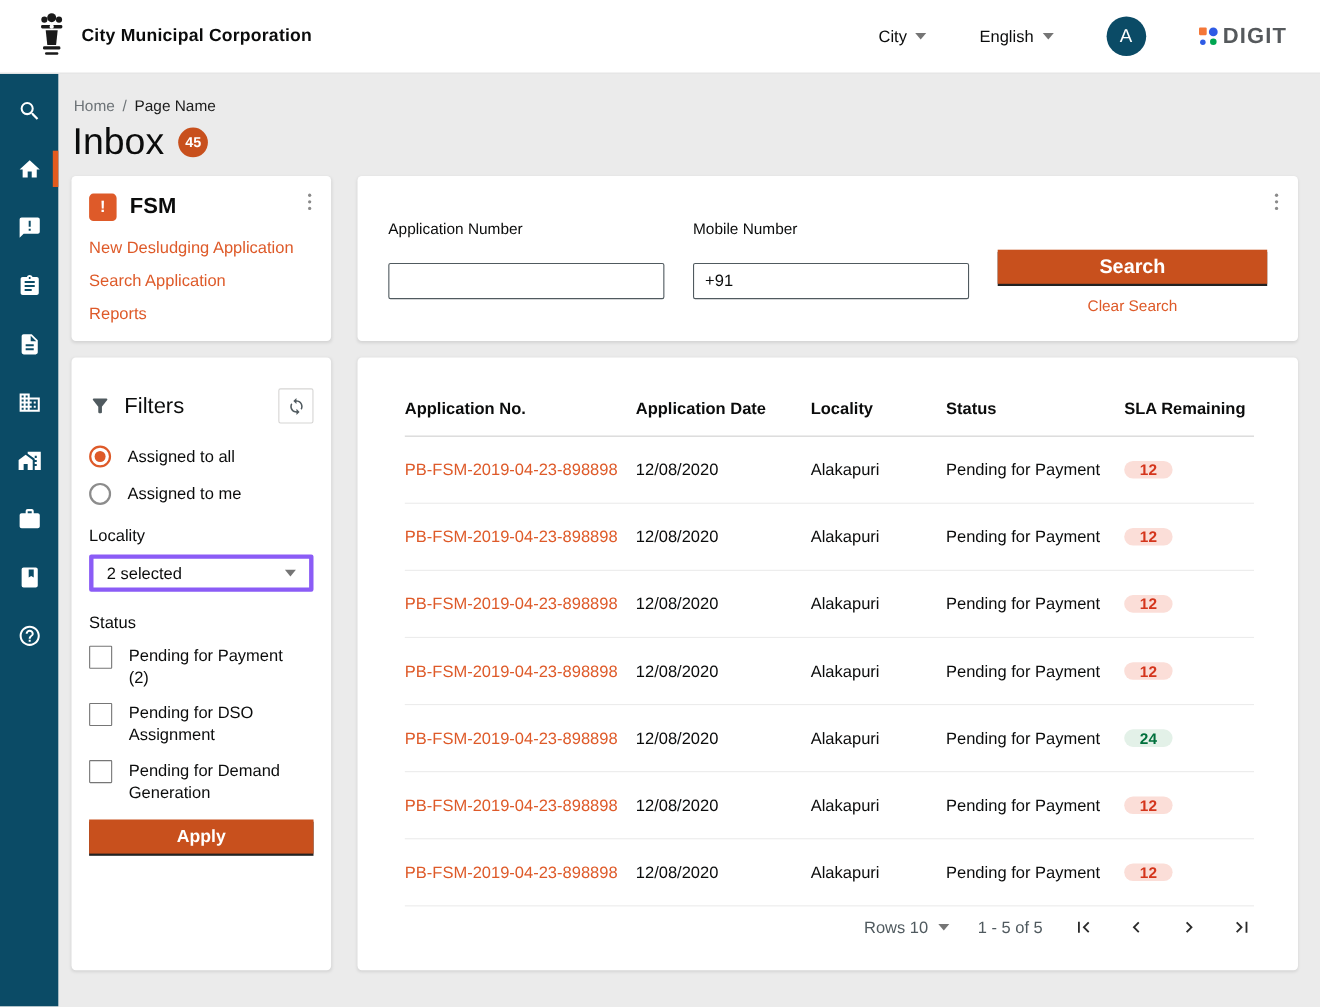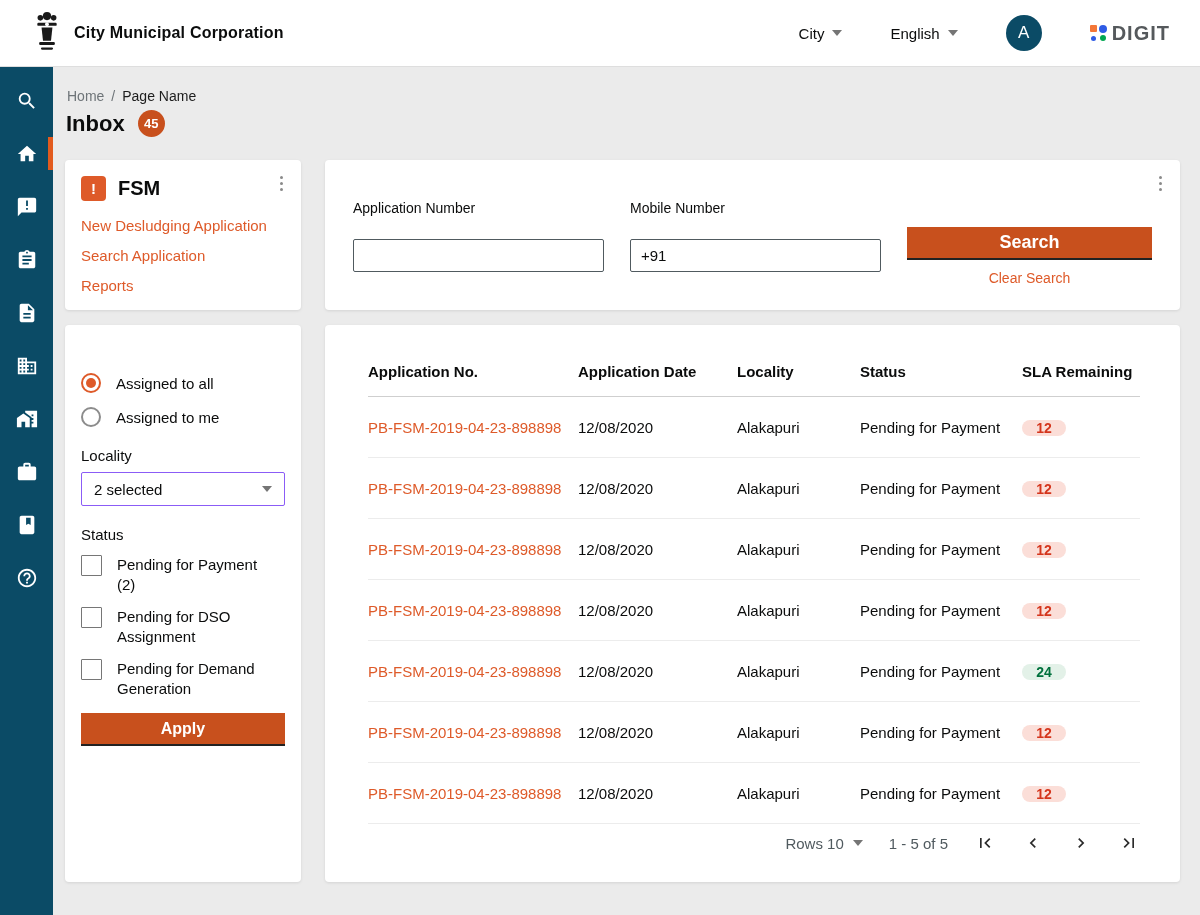--- a/index.html
+++ b/index.html
@@ -41,21 +41,21 @@
   .side-item { position:relative; width:53px; height:53px; display:flex; align-items:center; justify-content:center; cursor:pointer; }
   .side-item svg { width:22px; height:22px; fill:#fff; }
   .active-bar { position:absolute; right:0; top:10px; width:5px; height:33px; background:var(--active,#E25B1E); }
 
   
   .breadcrumb { position:absolute; left:67px; top:88px; font-size:14px; display:flex; gap:7px; }
   .crumb-home { color:#6E7478; cursor:pointer; }
   .crumb-sep { color:#6E7478; }
   .crumb-cur { color:#1D1D1D; }
   .page-title-row { position:absolute; left:66px; top:110px; display:flex; align-items:center; gap:13px; }
-  .page-title { font-size:22px; font-weight:bold; }
+  .page-title { font-size:34px; font-weight:normal; }
   .count-badge { width:27px; height:27px; border-radius:50%; background:var(--primary,#C8501D); color:#fff; font-size:13px; font-weight:bold; display:flex; align-items:center; justify-content:center; }
 
   
   .card { position:absolute; background:#fff; border-radius:4px; box-shadow:0 1px 3px rgba(0,0,0,.10); }
   .kebab { position:absolute; top:12px; right:14px; display:flex; flex-direction:column; gap:3px; cursor:pointer; padding:4px; }
   .kebab i { width:3px; height:3px; border-radius:50%; background:#8A8A8A; }
 
   
   .fsm-card { left:65px; top:160px; width:236px; height:150px; padding:16px; }
   .fsm-head { display:flex; align-items:center; gap:12px; }
@@ -72,21 +72,21 @@
   .filters-title { font-size:20px; color:#0B0C0C; }
   .refresh-btn { margin-left:auto; width:32px; height:32px; border:1px solid #D6D5D4; border-radius:2px; background:#fff; display:flex; align-items:center; justify-content:center; cursor:pointer; }
   .refresh-btn svg { width:17px; height:17px; fill:#505A5F; }
   .radio-group { margin-top:20px; display:flex; flex-direction:column; gap:14px; }
   .radio-row { display:flex; align-items:center; gap:15px; cursor:pointer; }
   .radio { width:20px; height:20px; border-radius:50%; border:2px solid #8C8C8C; position:relative; flex:none; }
   .radio.sel { border-color:var(--link,#DE5A29); }
   .radio.sel::after { content:""; position:absolute; left:3px; top:3px; width:10px; height:10px; border-radius:50%; background:var(--link,#DE5A29); }
   .radio-label { font-size:15px; }
   .field-label { font-size:15px; margin-top:20px; }
-  .select-box { margin-top:8px; height:34px; border:1px solid #8b5cf6; border-radius:2px; display:flex; align-items:center; padding:0 12px; font-size:15px; cursor:pointer; background:#fff; }
+  .select-box { margin-top:8px; height:34px; border:4px solid #8b5cf6; border-radius:2px; display:flex; align-items:center; padding:0 12px; font-size:15px; cursor:pointer; background:#fff; }
   .select-box .caret { margin-left:auto; }
   .check-group { margin-top:12px; display:flex; flex-direction:column; gap:12px; }
   .check-row { display:flex; align-items:flex-start; gap:15px; cursor:pointer; }
   .checkbox { width:21px; height:21px; border:1px solid #767676; border-radius:1px; background:#fff; flex:none; }
   .check-label { font-size:15px; line-height:20px; max-width:160px; }
   .apply-btn { margin-top:14px; width:100%; height:31px; background:var(--primary,#C8501D); color:#fff; font-weight:bold; font-size:16px; border:none; box-shadow:0 2px 0 #222; cursor:pointer; font-family:inherit; }
 
   
   .search-card { left:325px; top:160px; width:855px; height:150px; padding:40px 28px 0 28px; }
   .search-form { display:flex; }
@@ -227,20 +227,31 @@
     <span class="fsm-title">FSM</span>
   </div>
   <ul class="fsm-links" id="fsm-links">
       <li><a>New Desludging Application</a></li>
       <li><a>Search Application</a></li>
       <li><a>Reports</a></li>
     </ul>
 </section>
 
 <section class="card filters-card">
+  <div class="filters-head">
+    <svg class="funnel" viewBox="0 0 24 24">
+        <path d="M4.25 5.61C6.27 8.2 10 13 10 13v6c0 .55.45 1 1 1h2c.55 0 1-.45 1-1v-6s3.72-4.8 5.74-7.39C20.25 4.95 19.78 4 18.95 4H5.04c-.83 0-1.3.95-.79 1.61z"></path>
+      </svg>
+    <span class="filters-title">Filters</span>
+    <button class="refresh-btn">
+      <svg viewBox="0 0 24 24">
+          <path d="M12 4V1L8 5l4 4V6c3.31 0 6 2.69 6 6 0 1.01-.25 1.97-.7 2.8l1.46 1.46C19.54 15.03 20 13.57 20 12c0-4.42-3.58-8-8-8zm0 14c-3.31 0-6-2.69-6-6 0-1.01.25-1.97.7-2.8L5.24 7.74C4.46 8.97 4 10.43 4 12c0 4.42 3.58 8 8 8v3l4-4-4-4v3z"></path>
+        </svg>
+    </button>
+  </div>
   <div class="radio-group" id="radio-group">
       <div class="radio-row">
         <span class="radio sel"></span>
         <span class="radio-label">Assigned to all</span>
       </div>
       <div class="radio-row">
         <span class="radio"></span>
         <span class="radio-label">Assigned to me</span>
       </div>
     </div>

